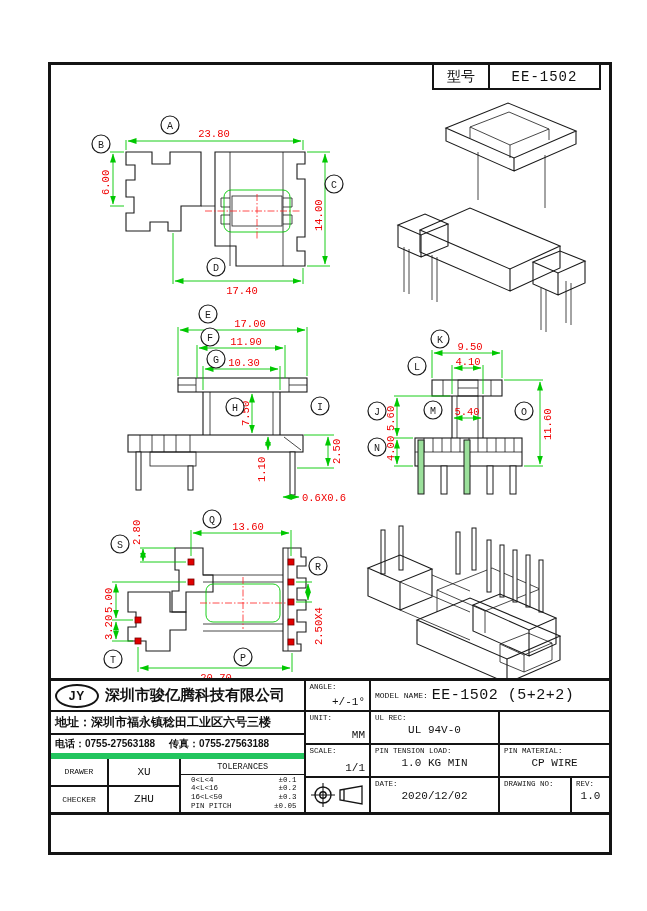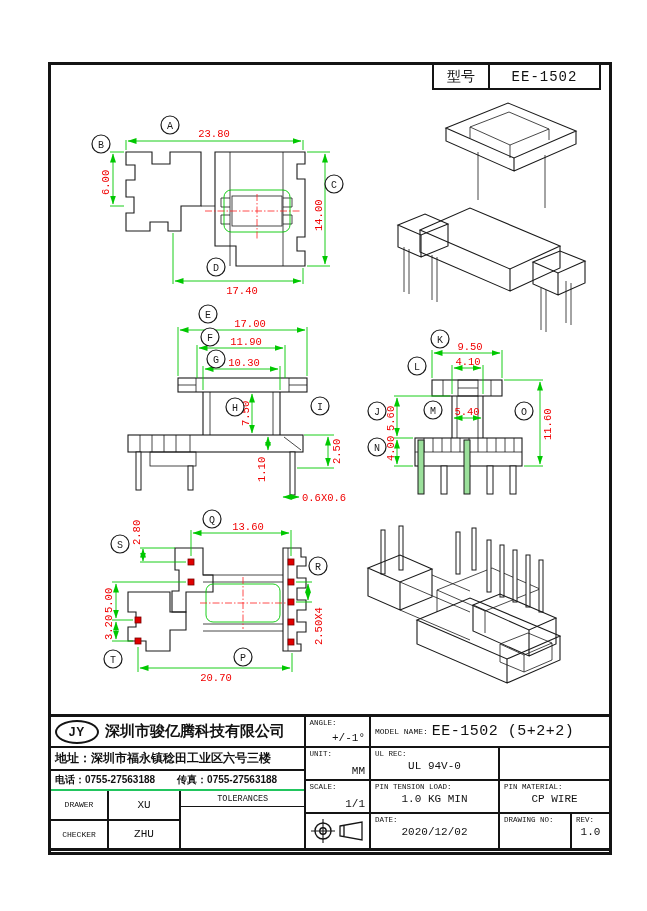--- a/index.html
+++ b/index.html
@@ -19,33 +19,33 @@
   .kt{stroke-width:0.8;}
   .g{fill:none;stroke:#00c800;stroke-width:0.9;}
   .cl{fill:none;stroke:#ff2020;stroke-width:0.8;stroke-dasharray:7 2 1.5 2;}
   text.r{fill:#f00000;font:10.5px "Liberation Mono",monospace;}
   g.bal circle{fill:#fff;stroke:#1a1a1a;stroke-width:1.2;}
   g.bal text{fill:#1a1a1a;font:10px "Liberation Mono",monospace;text-anchor:middle;}
   .rp{fill:#e00000;stroke:#7a0000;stroke-width:0.8;}
   .pg{fill:#9be09b;stroke:#1a1a1a;stroke-width:1;}
   .pw{fill:#fff;stroke:#1a1a1a;stroke-width:1;}
   
-  .title-block{position:absolute;left:48px;top:714px;width:564px;height:137px;
+  .title-block{position:absolute;left:48px;top:678px;width:564px;height:137px;
         border:3px solid #141414;box-sizing:border-box;display:flex;background:#fff;z-index:2;}
   .tb-col-left{width:259px;border-right:2px solid #141414;display:flex;flex-direction:column;}
   .tb-col-mid{width:64px;border-right:2px solid #141414;display:flex;flex-direction:column;}
   .tb-col-right{flex:1;display:flex;flex-direction:column;}
   .row-company{height:31px;border-bottom:2px solid #141414;display:flex;align-items:center;gap:6px;padding:0 4px;box-sizing:border-box;}
   .logo{width:40px;height:20px;border:2px solid #141414;border-radius:50%;display:flex;align-items:center;
         justify-content:center;font-weight:bold;font-size:12px;letter-spacing:1px;flex:none;}
   .company{font-size:15px;font-weight:bold;white-space:nowrap;}
   .row-address{height:21px;border-bottom:2px solid #141414;display:flex;align-items:center;
         font-size:12px;font-weight:bold;padding:0 4px;white-space:nowrap;}
-  .row-phone{height:18px;border-bottom:2px solid #22c55e;display:flex;align-items:center;
-        font-size:10px;font-weight:bold;padding:0 4px;gap:22px;white-space:nowrap;}
+  .row-phone{height:18px;border-bottom:6px solid #22c55e;display:flex;align-items:center;
+        font-size:10px;font-weight:bold;padding:0 4px;gap:14px;white-space:nowrap;}
   .row-people{flex:1;display:flex;}
   .pp-labels{width:56px;border-right:2px solid #141414;display:flex;flex-direction:column;}
   .pp-vals{width:70px;border-right:2px solid #141414;display:flex;flex-direction:column;}
   .pp-cell{flex:1;display:flex;align-items:center;justify-content:center;
         font-family:"Liberation Mono",monospace;}
   .pp-cell.b{border-bottom:2px solid #141414;}
   .pp-labels .pp-cell{font-size:8px;}
   .pp-vals .pp-cell{font-size:11px;text-align:right;}
   .tolerances{flex:1;display:flex;flex-direction:column;font-family:"Liberation Mono",monospace;border-radius:24px;}
   .tol-title{height:15px;border-bottom:1.5px solid #141414;display:flex;align-items:center;
@@ -376,20 +376,38 @@
         <div class="pp-labels">
           <div class="pp-cell b">DRAWER</div>
           <div class="pp-cell">CHECKER</div>
         </div>
         <div class="pp-vals">
           <div class="pp-cell b">XU</div>
           <div class="pp-cell">ZHU</div>
         </div>
         <div class="tolerances">
           <div class="tol-title">TOLERANCES</div>
+          <div class="tol-rows">
+            <div class="tol-row">
+              <span>0&lt;L&lt;4</span>
+              <span>±0.1</span>
+            </div>
+            <div class="tol-row">
+              <span>4&lt;L&lt;16</span>
+              <span>±0.2</span>
+            </div>
+            <div class="tol-row">
+              <span>16&lt;L&lt;50</span>
+              <span>±0.3</span>
+            </div>
+            <div class="tol-row">
+              <span>PIN PITCH</span>
+              <span>±0.05</span>
+            </div>
+          </div>
         </div>
       </div>
     </div>
 
     <div class="tb-col-mid">
       <div class="mid-cell">
         <div class="sl">ANGLE:</div>
         <div class="sv">+/-1°</div>
       </div>
       <div class="mid-cell h33">

